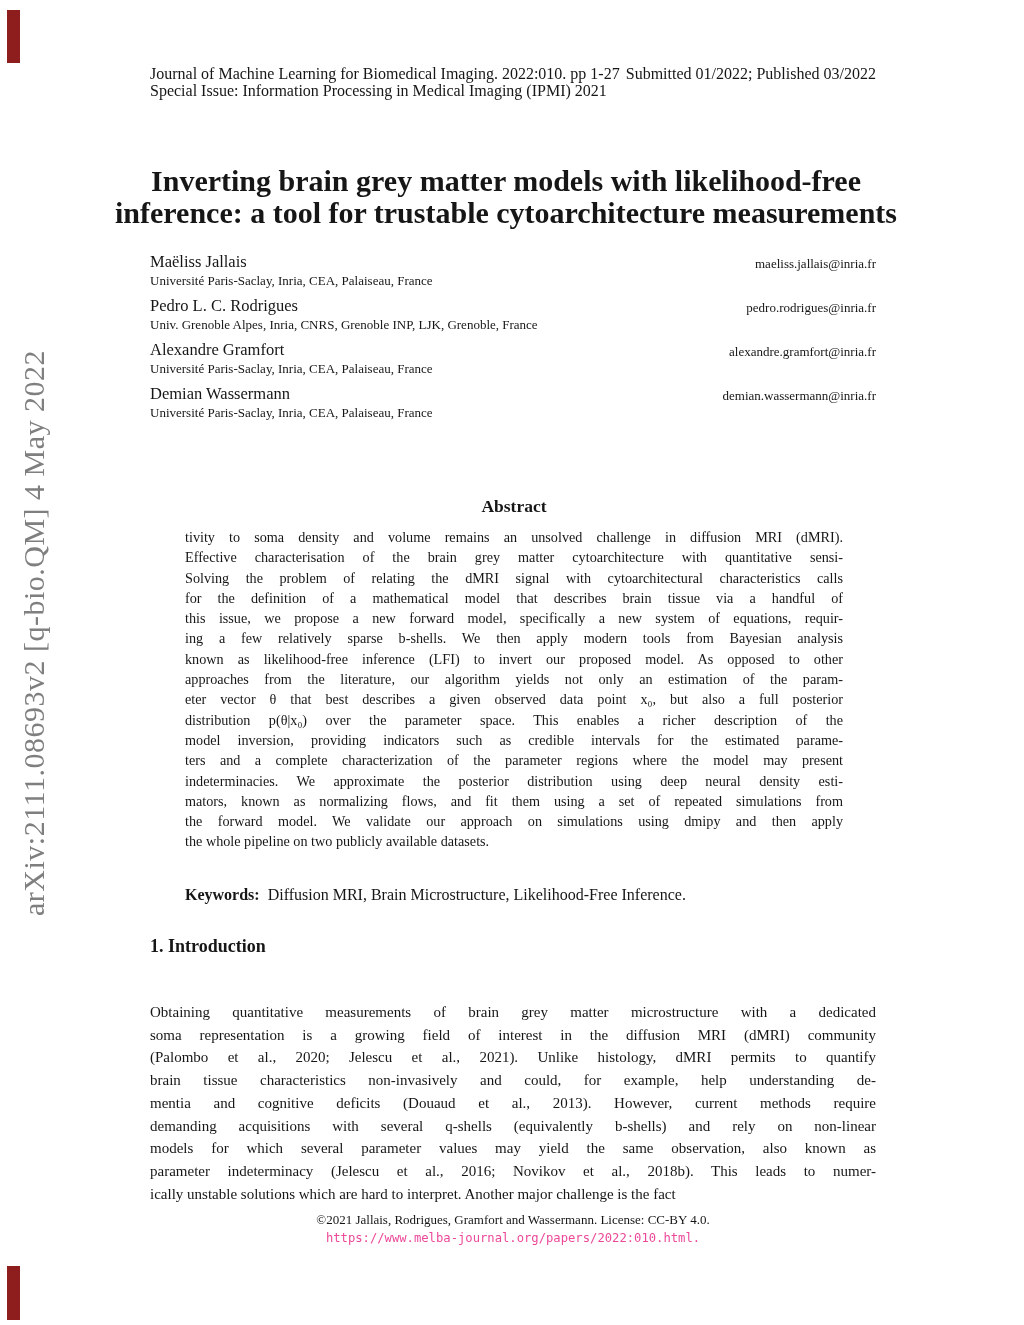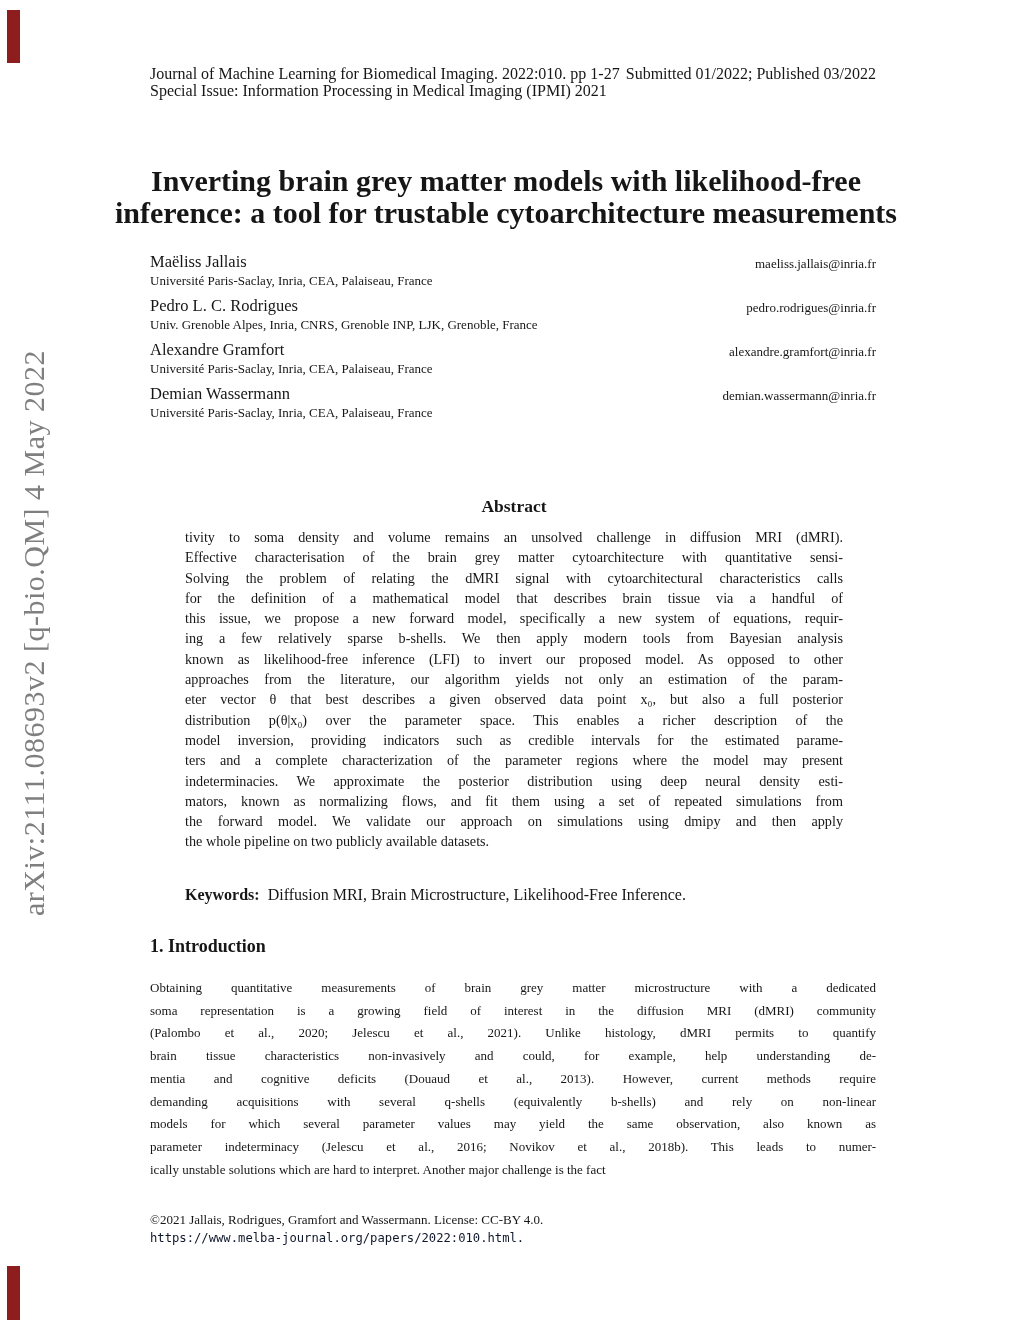--- a/index.html
+++ b/index.html
@@ -49,25 +49,25 @@
 
   .jline { text-align:justify; text-align-last:justify; }
   .jline.last { text-align-last:left; }
 
   
   #keywords { left:185px; top:886px; width:658px; font-size:16px; }
   #keywords .kw-label { font-weight:bold; }
 
   
   #intro-heading { left:150px; top:936px; width:726px; font-weight:bold; font-size:18px; }
-  #intro-body    { left:150px; top:977px; width:726px; font-size:13px; line-height:22.7px; }
+  #intro-body    { left:150px; top:1001px; width:726px; font-size:15px; line-height:22.7px; }
 
   
-  #footer { left:150px; top:1211px; width:726px; font-size:13px; line-height:17.5px; }
-  #footer .url { font-family:"DejaVu Sans Mono","Liberation Mono",monospace; font-size:12.2px; color:#0f172a; text-decoration:none; }
+  #footer { left:150px; top:1211px; width:726px; font-size:13px; line-height:17.5px;text-align:center; }
+  #footer .url { font-family:"DejaVu Sans Mono","Liberation Mono",monospace; font-size:12.2px; color:#ec4899; text-decoration:none; }
 </style>
 </head>
 <body>
 
 <div class="abs red-marker" id="red-marker-top"></div>
 <div class="abs red-marker" id="red-marker-bottom"></div>
 
 <div class="abs" id="arxiv-stamp">arXiv:2111.08693v2  [q-bio.QM]  4 May 2022</div>
 
 <div class="abs" id="header">

